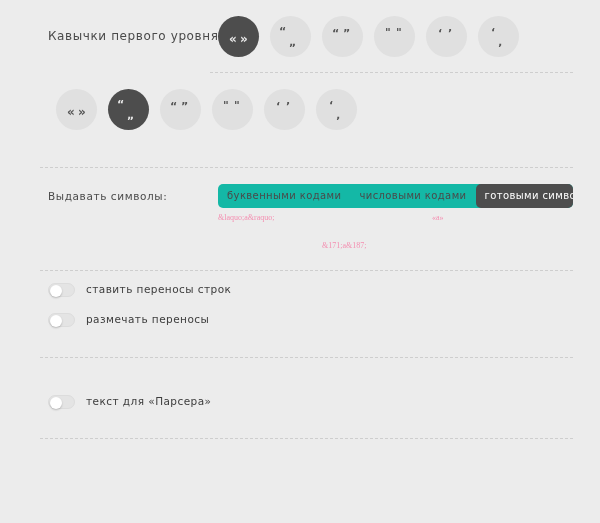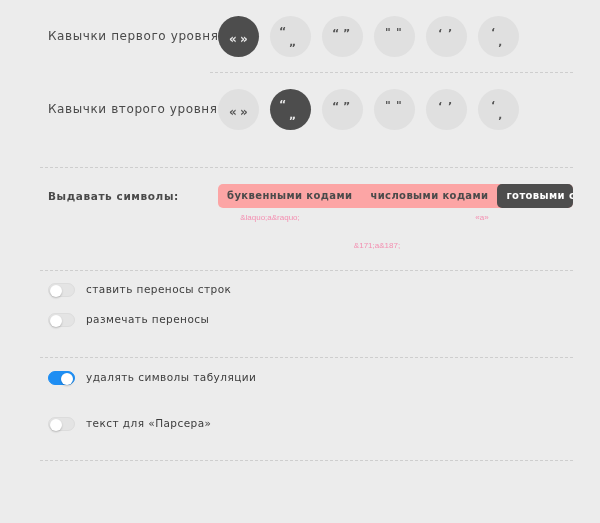--- a/index.html
+++ b/index.html
@@ -66,42 +66,42 @@
   .st-straight .qg-close{left:22px;top:11px;}
 
   .st-single .qg-open{left:12px;top:12px;}
   .st-single .qg-close{left:22px;top:12px;}
 
   .st-lowsingle .qg-open{left:20px;top:21px;}
   .st-lowsingle .qg-close{left:13px;top:11px;}
 
   
   .seg-section{padding:16px 27px 0 48px;}
-  .seg-row{display:flex;align-items:center;font-weight:bold;}
+  .seg-row{display:flex;align-items:center;}
   .seg-label{
     width:162px;flex:0 0 162px;
     font-size:10.5px;letter-spacing:.6px;color:#4a4a4a;white-space:nowrap;
   }
   .segmented{
     display:flex;border-radius:5px;overflow:hidden;
-    background:#fca5a5;margin-left:8px;
+    background:#14b8a6;margin-left:8px;
   }
   .seg-item{
     font-size:10px;letter-spacing:.4px;
     padding:6px 9px 7px;
     color:#4a4a4a;cursor:pointer;white-space:nowrap;
   }
   .seg-item.active{background:#4d4d4d;color:#ffffff;border-radius:5px;}
   .seg-codes{
     display:flex;margin-left:170px;margin-top:5px;
   }
   .code-ex{
-    font-family:Liberation Sans, sans-serif;
+    font-family:Liberation Serif, serif;
     font-size:8px;color:#f48fb1;
-    text-align:center;white-space:nowrap;
+    text-align:left;white-space:nowrap;
   }
   .code-ex.c0{width:104px;}
   .code-ex.c1{width:110px;margin-top:28px;}
   .code-ex.c2{width:100px;}
 
   
   .toggle-group{padding:0 27px 0 40px;}
   .toggle-row{
     display:flex;align-items:flex-start;
     height:22px;margin:0 0 0 8px;
@@ -166,21 +166,20 @@
           <span class="qglyph qg-close">‘</span>
         </div>
       </div>
     </div>
   </div>
 
   <div class="sep sep-short"></div>
 
   <div>
     <div class="quote-row">
-      <div class="quote-label">Кавычки второго уровня</div>
       <div class="quote-choices">
         <div class="qbtn st-guillemet">
           <span class="qglyph qg-open">«</span>
           <span class="qglyph qg-close">»</span>
         </div>
         <div class="qbtn selected st-lowhigh">
           <span class="qglyph qg-open">„</span>
           <span class="qglyph qg-close">“</span>
         </div>
         <div class="qbtn st-hh">
@@ -238,26 +237,20 @@
         <div class="knob"></div>
       </div>
       <div class="toggle-text">размечать переносы</div>
     </div>
   </div>
 
   <div style="height:22px"></div>
   <div class="sep sep-full"></div>
 
   <div class="toggle-group" style="padding-top:13px;">
-    <div class="toggle-row">
-      <div class="switch on">
-        <div class="knob"></div>
-      </div>
-      <div class="toggle-text">удалять символы табуляции</div>
-    </div>
     <div style="height:8px"></div>
     <div style="height:8px"></div>
     <div style="height:8px"></div>
     <div class="toggle-row">
       <div class="switch">
         <div class="knob"></div>
       </div>
       <div class="toggle-text">текст для «Парсера»</div>
     </div>
   </div>

